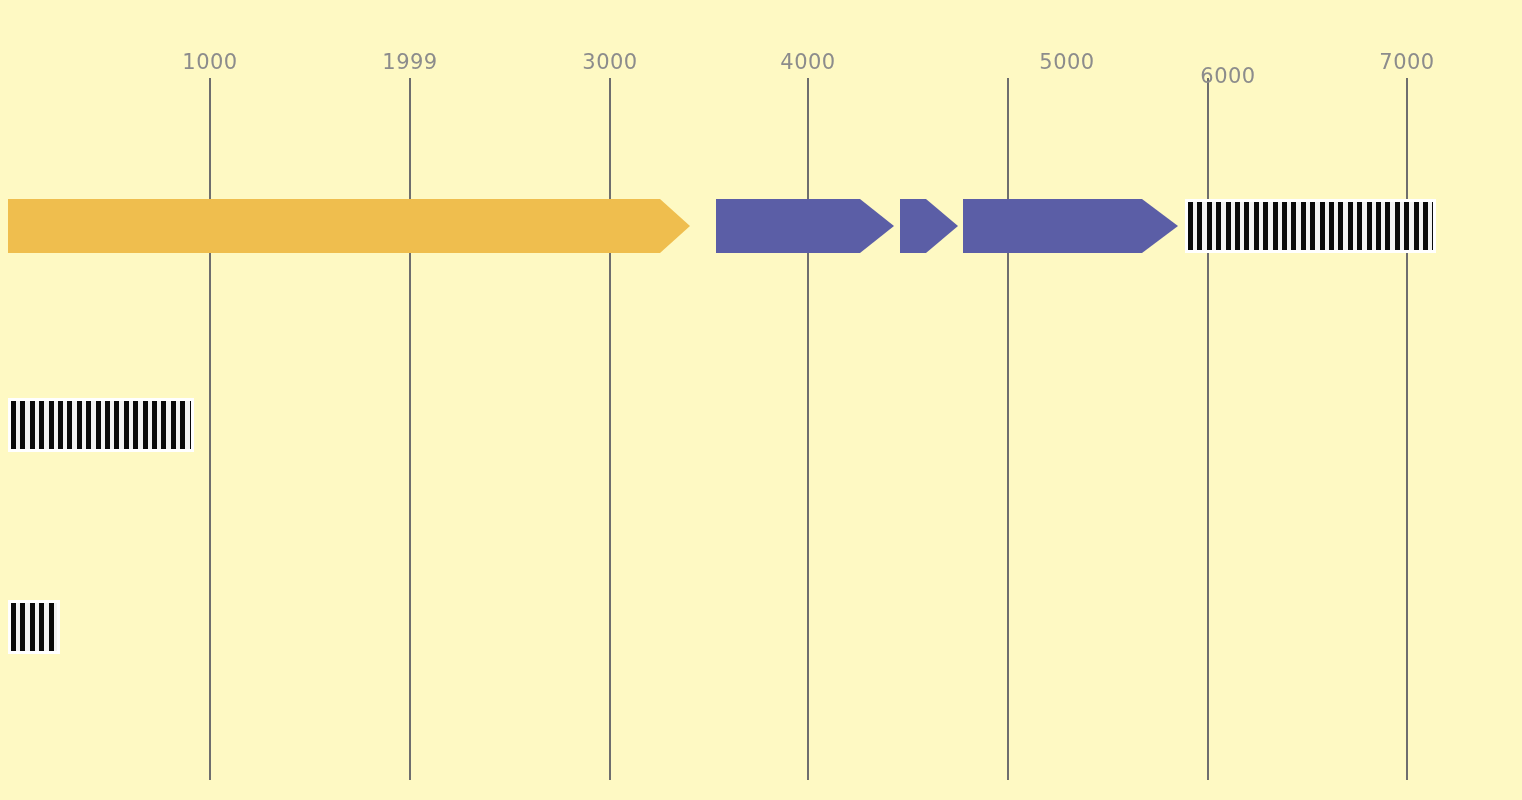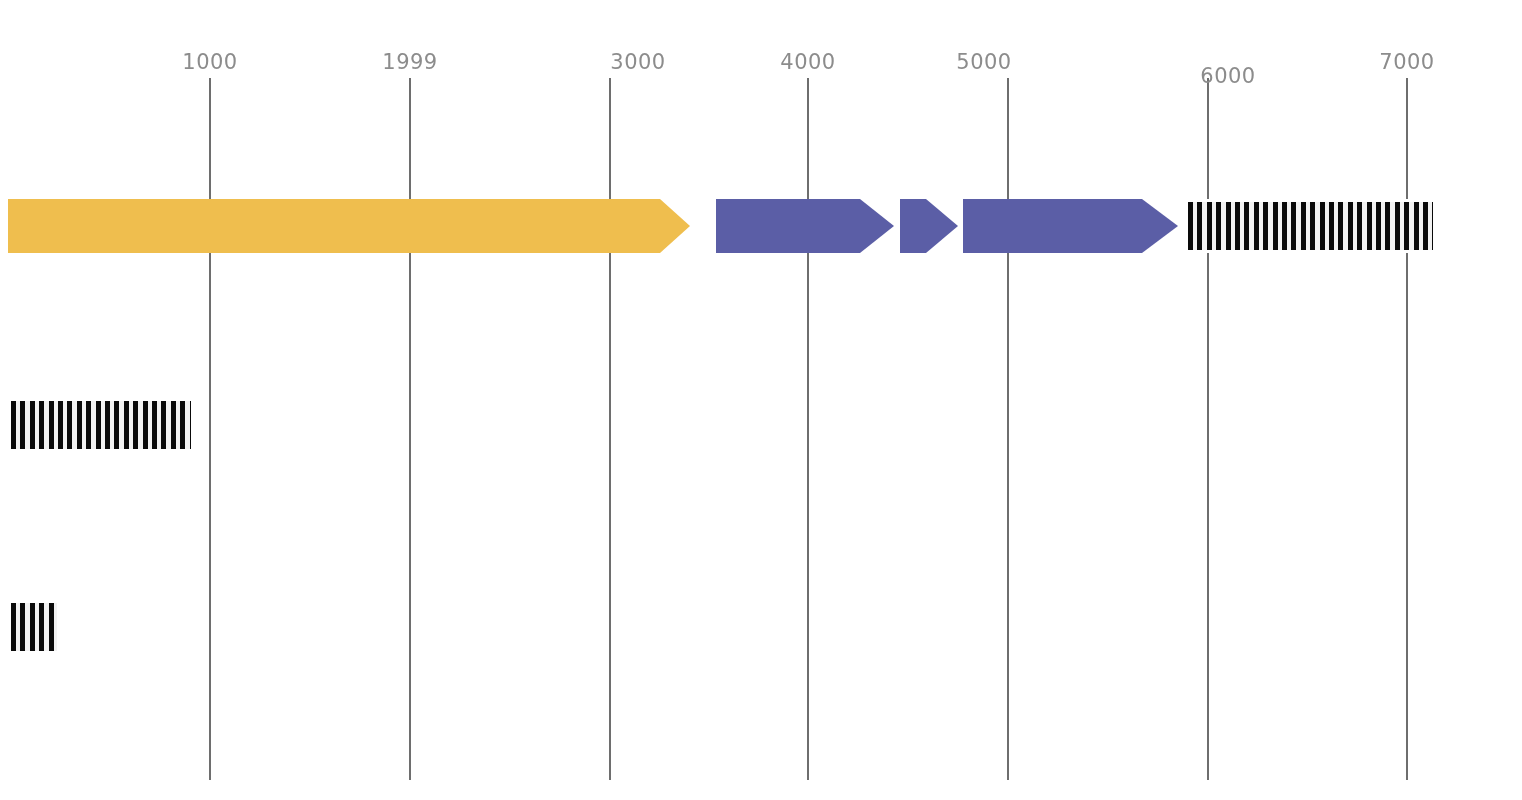--- a/index.html
+++ b/index.html
@@ -1,21 +1,21 @@
 <!DOCTYPE html>
 <html><head>
 <meta charset="utf-8">
 <style>
   html,body{margin:0;padding:0;background:#000;}
   body{
     width:1522px;height:800px;
     font-family:"DejaVu Sans","Liberation Sans",sans-serif;
     overflow:hidden;position:relative;
   }
-  #canvas{position:absolute;inset:0;width:1522px;height:800px;background:#ffffff;}
+  #canvas{position:absolute;inset:0;width:1522px;height:800px;background:#fef9c3;}
 
   
   .gridline{
     position:absolute;width:2px;background:#6e6e6e;
     top:78px;height:702px;
   }
   .ticklabel{
     position:absolute;top:50px;transform:translate(-50%,0);
     color:#8c8c8c;font-size:21px;letter-spacing:.5px;
     white-space:nowrap;
@@ -50,23 +50,23 @@
       <div class="gridline" style="left: 409px; background: rgb(110, 110, 110);"></div>
       <div class="gridline" style="left: 609px; background: rgb(110, 110, 110);"></div>
       <div class="gridline" style="left: 807px; background: rgb(110, 110, 110);"></div>
       <div class="gridline" style="left: 1007px; background: rgb(110, 110, 110);"></div>
       <div class="gridline" style="left: 1207px; background: rgb(110, 110, 110);"></div>
       <div class="gridline" style="left: 1406px; background: rgb(110, 110, 110);"></div>
     </div>
   <div id="ticklabels">
       <div class="ticklabel" style="left: 210px; color: rgb(140, 140, 140);">1000</div>
       <div class="ticklabel" style="left: 410px; color: rgb(140, 140, 140);">1999</div>
-      <div class="ticklabel" style="left: 610px; color: rgb(140, 140, 140); margin-left: 28px;">3000</div>
+      <div class="ticklabel" style="left: 610px; color: rgb(140, 140, 140);">3000</div>
       <div class="ticklabel" style="left: 808px; color: rgb(140, 140, 140); text-align: center;">4000</div>
-      <div class="ticklabel" style="left: 984px; color: rgb(140, 140, 140);">5000</div>
+      <div class="ticklabel" style="left: 1067px; color: rgb(140, 140, 140);">5000</div>
       <div class="ticklabel" style="left: 1228px; color: rgb(140, 140, 140); margin-top: 14px;">6000</div>
       <div class="ticklabel" style="left: 1407px; color: rgb(140, 140, 140);">7000</div>
     </div>
   <div id="tracks">
       <div class="track" style="top: 199px; height: 54px;">
         <div class="feature" style="left: 8px; width: 682px;">
           <div class="arrow" style="background: rgb(239, 190, 78); clip-path: polygon(0% 0%, 95.6012% 0%, 100% 50%, 95.6012% 100%, 0% 100%);"></div>
         </div>
         <div class="feature" style="left: 716px; width: 178px;">
           <div class="arrow" style="background: rgb(91, 94, 166); clip-path: polygon(0% 0%, 80.8989% 0%, 100% 50%, 80.8989% 100%, 0% 100%);"></div>

